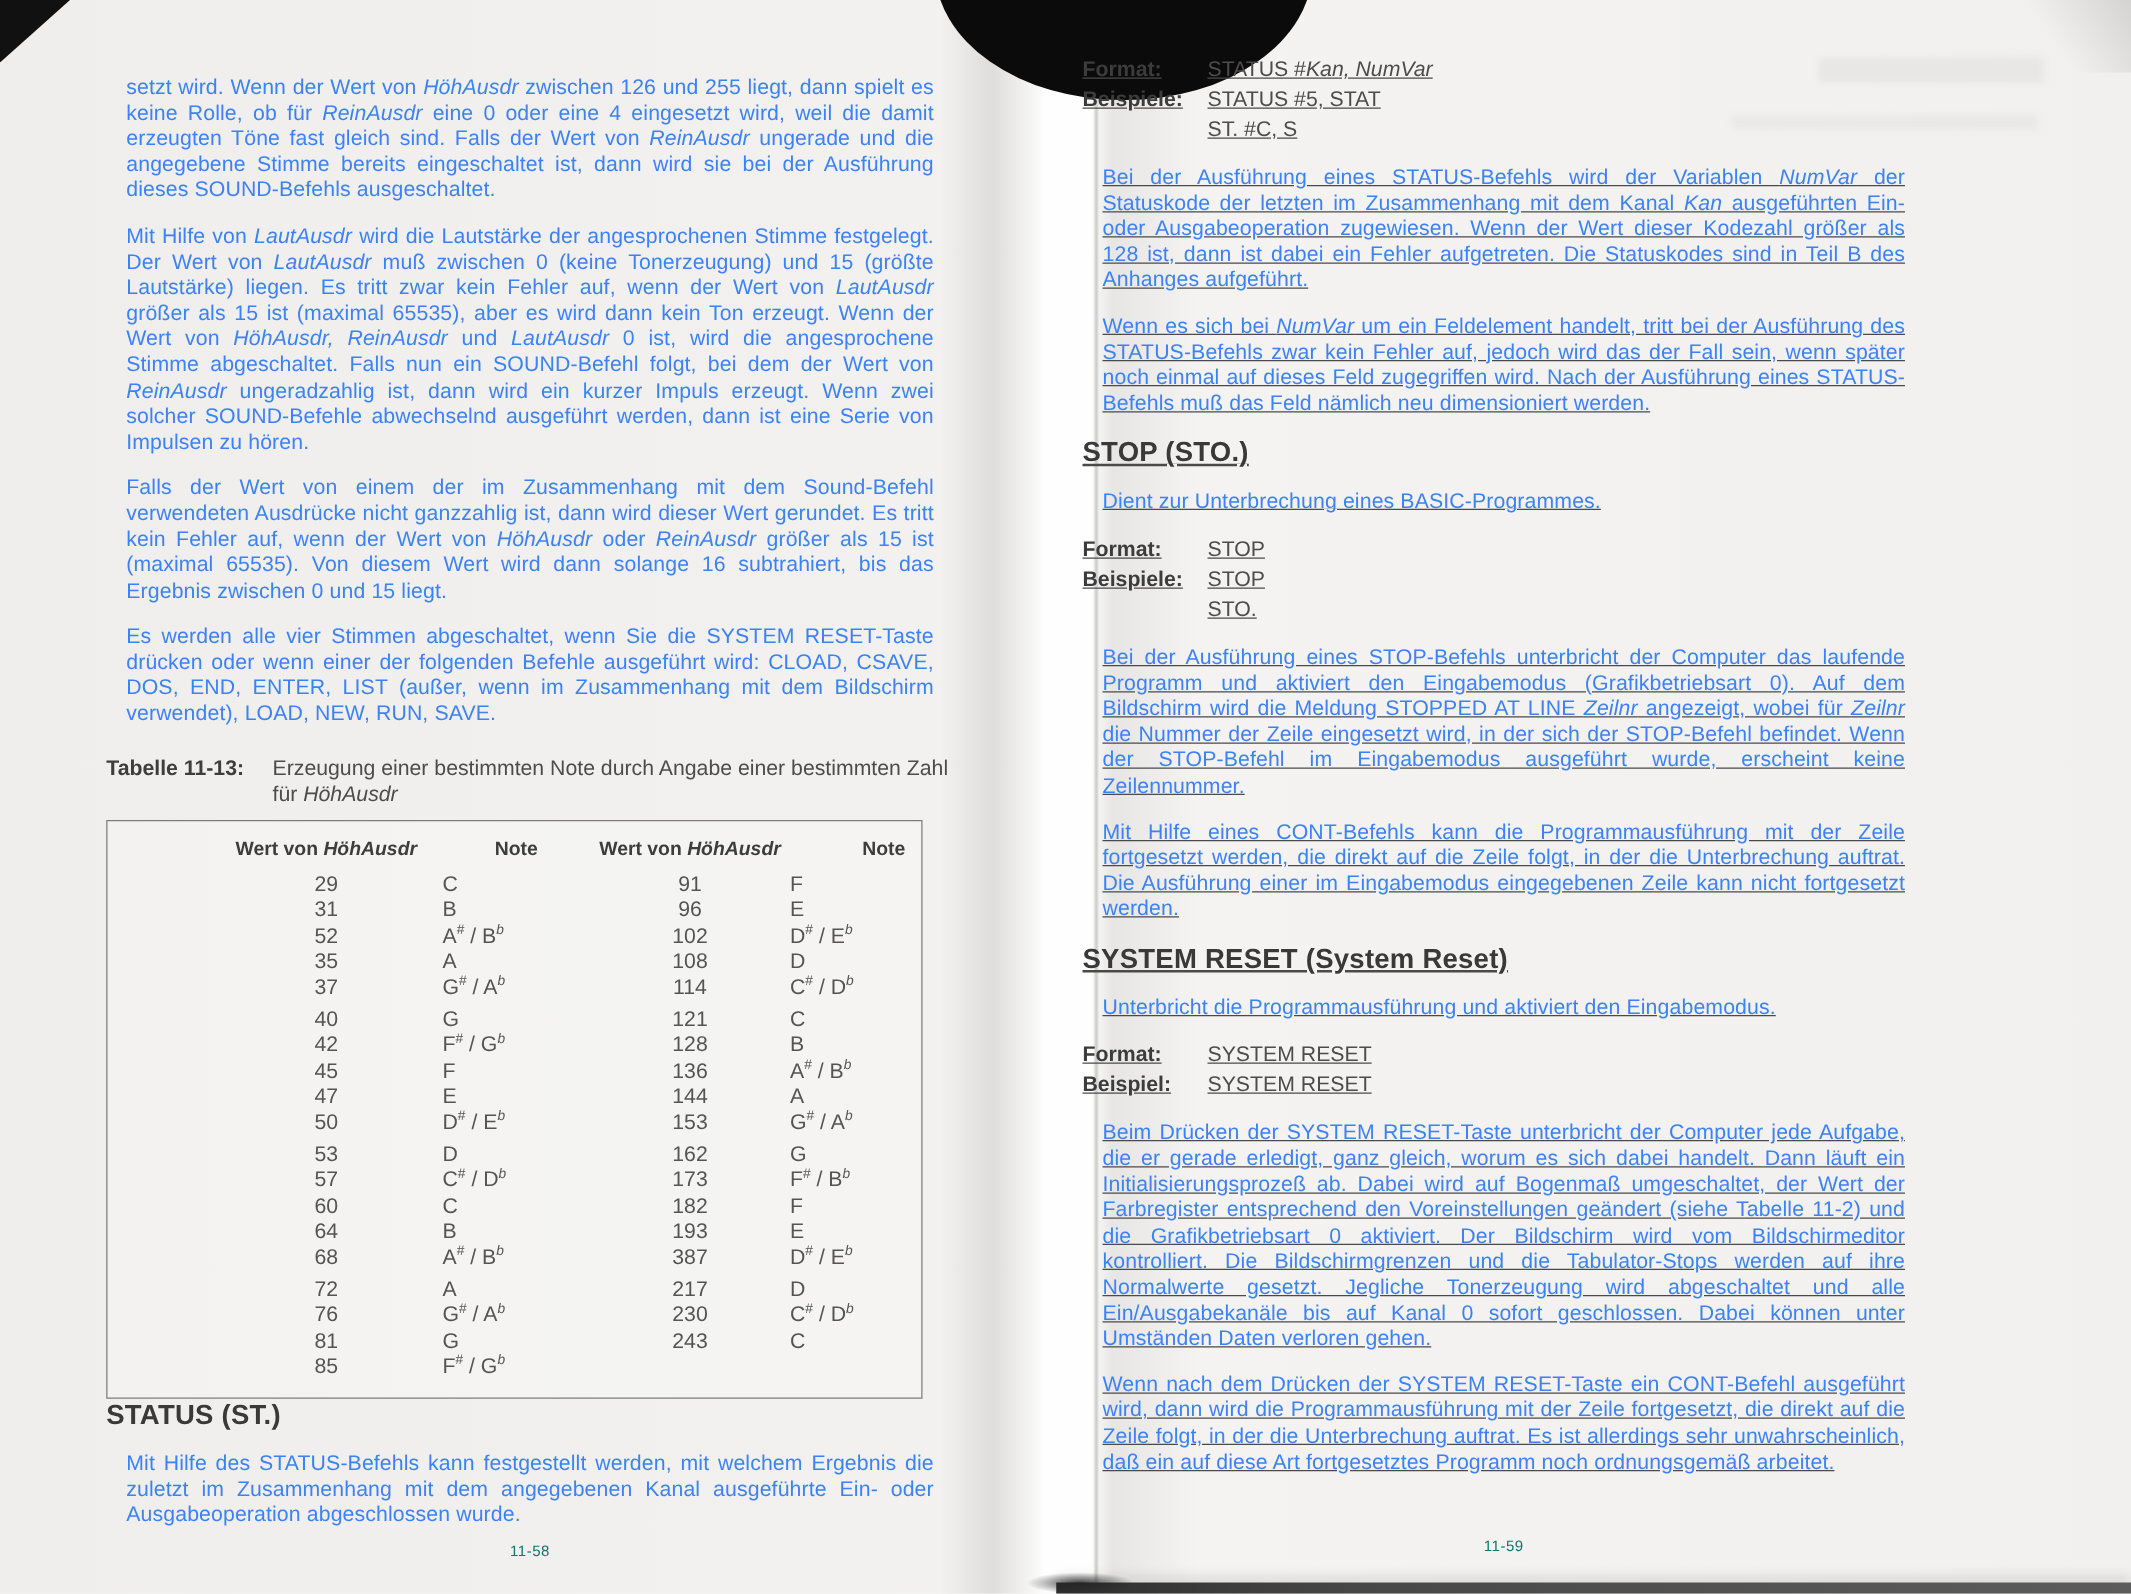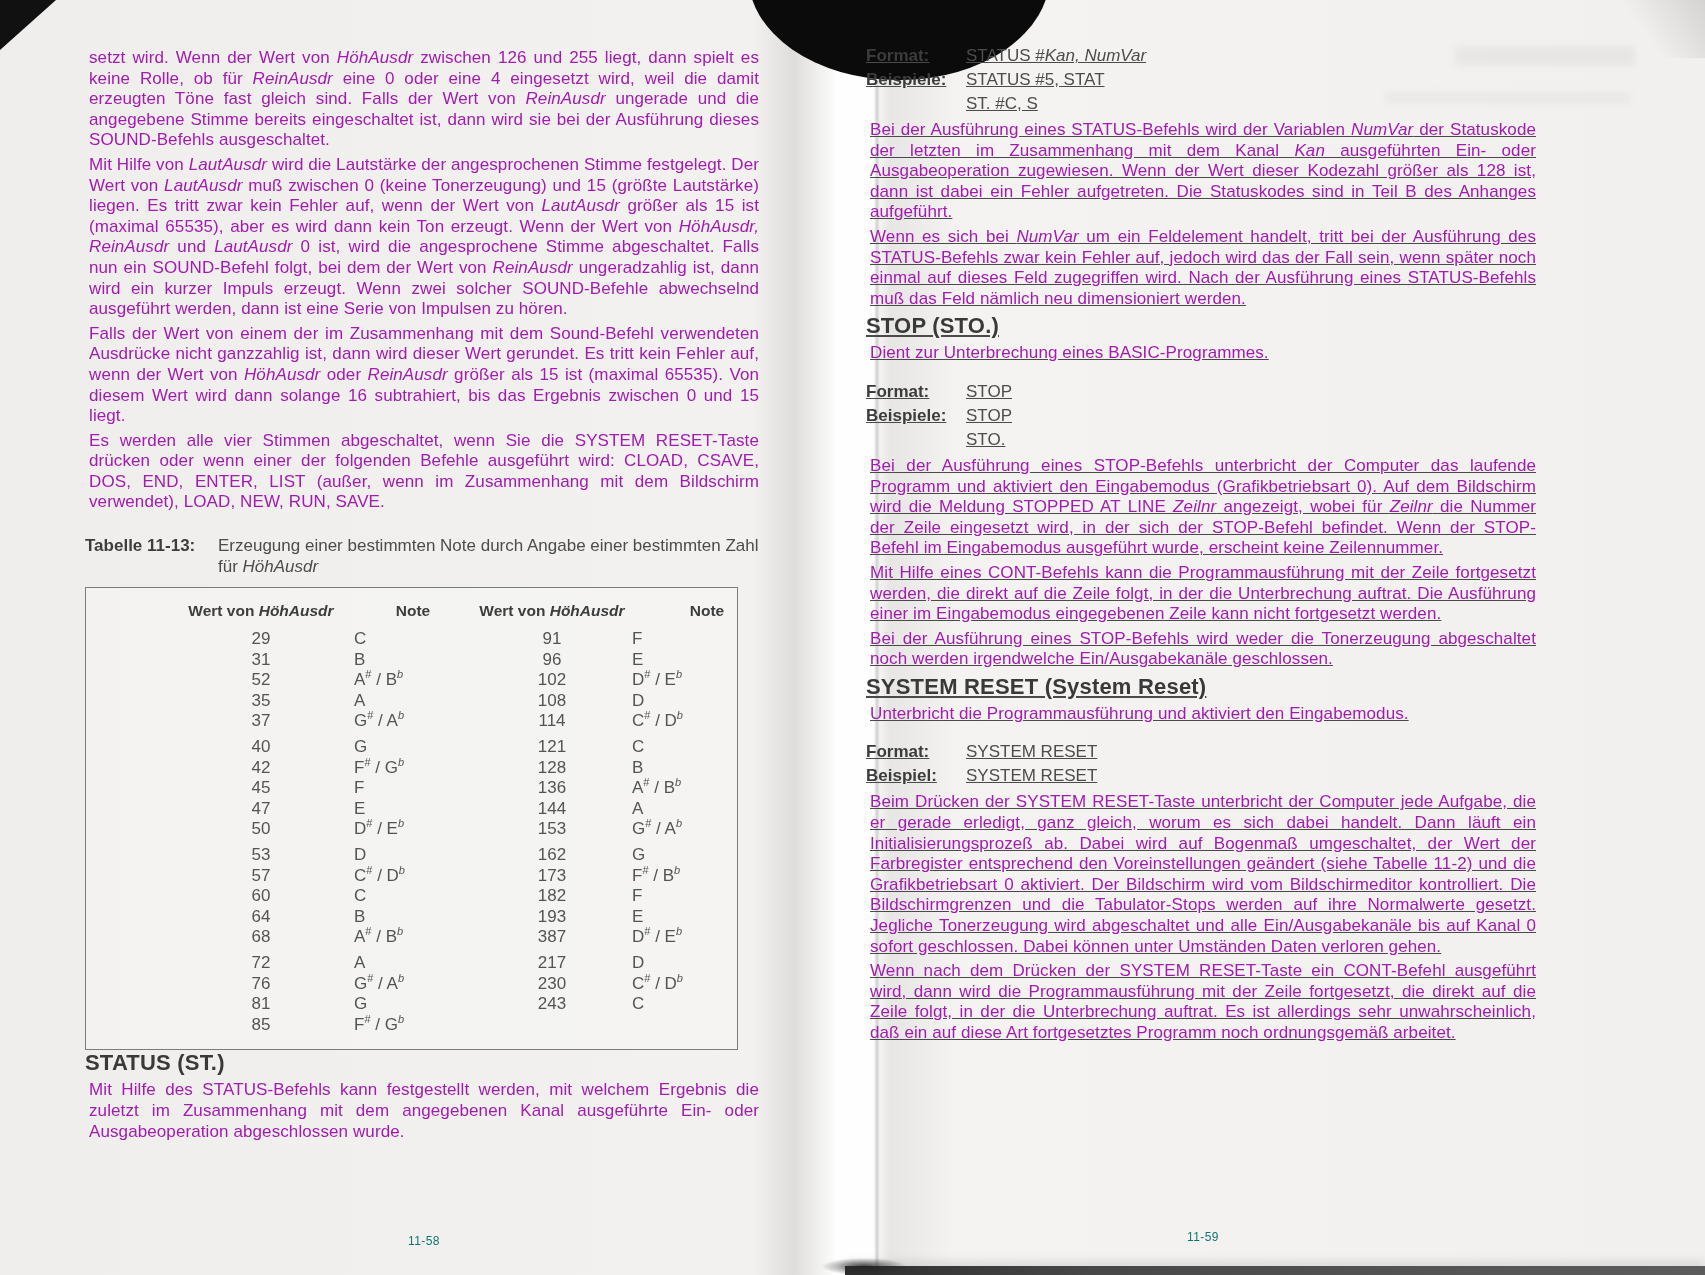--- a/index.html
+++ b/index.html
@@ -34,22 +34,22 @@
   .corner-noise{position:absolute;right:0;top:0;width:115px;height:58px;
     background:linear-gradient(235deg,rgba(60,60,60,0.16),rgba(60,60,60,0) 55%);}
   .smudge1{position:absolute;left:1455px;top:46px;width:180px;height:20px;
     background:rgba(90,90,90,0.06);filter:blur(3px);}
   .smudge2{position:absolute;left:1385px;top:92px;width:245px;height:12px;
     background:rgba(90,90,90,0.05);filter:blur(3px);}
   
   .col{position:absolute;top:44px;}
   .col-left{left:85px;width:678px;}
   .col-right{left:866px;width:674px;text-decoration:underline;}
-  p.body{margin:4px;font-size:17px;line-height:20.6px;text-align:justify;
-    text-justify:inter-word;hyphens:auto;color:#a21caf;letter-spacing:0.1px;}
+  p.body{margin:16px;font-size:17px;line-height:20.6px;text-align:justify;
+    text-justify:inter-word;hyphens:auto;color:#3b82f6;letter-spacing:0.1px;}
   p.body i, .cap i, .t-head i, .fmt i{font-style:italic;}
   h2.sect{margin:0;font-size:22px;font-weight:bold;color:#393939;letter-spacing:0.2px;}
   
   .cap{display:grid;grid-template-columns:133px 1fr;margin-top:22px;
     font-size:17px;line-height:21px;color:#4c4c4c;}
   .cap .lbl{font-weight:bold;color:#3d3d3d;}
   
   .tbox{margin-top:10px;border:1.5px solid #7c7c7c;background:rgba(255,255,255,0.25);
     padding:12px 10px 14px 0;width:653px;box-sizing:border-box;}
   .t-head,.t-row{display:grid;grid-template-columns:186px 118px 160px 150px;padding-left:82px;}
@@ -258,21 +258,20 @@
     <span class="lbl">Format:</span>
     <span><span>STOP</span></span>
     <span class="lbl">Beispiele:</span>
     <span>STOP</span>
     <span></span>
     <span>STO.</span>
   </div>
 
   <p class="body mt14"><span>Bei der Ausführung eines STOP-Befehls unterbricht der Computer das laufende Programm und aktiviert den Eingabemodus (Grafikbetriebsart 0). Auf dem Bildschirm wird die Meldung STOPPED AT LINE </span><i>Zeilnr</i><span> angezeigt, wobei für </span><i>Zeilnr</i><span> die Nummer der Zeile eingesetzt wird, in der sich der STOP-Befehl befindet. Wenn der STOP-Befehl im Eingabemodus ausgeführt wurde, erscheint keine Zeilennummer.</span></p>
   <p class="body"><span>Mit Hilfe eines CONT-Befehls kann die Programmausführung mit der Zeile fortgesetzt werden, die direkt auf die Zeile folgt, in der die Unterbrechung auftrat. Die Ausführung einer im Eingabemodus eingegebenen Zeile kann nicht fortgesetzt werden.</span></p>
-  <p class="body"><span>Bei der Ausführung eines STOP-Befehls wird weder die Tonerzeugung abgeschaltet noch werden irgendwelche Ein/Ausgabekanäle geschlossen.</span></p>
 
   <h2 class="sect mt26">SYSTEM RESET (System Reset)</h2>
   <p class="body mt20"><span>Unterbricht die Programmausführung und aktiviert den Eingabemodus.</span></p>
 
   <div class="fmt mt16">
     <span class="lbl">Format:</span>
     <span><span>SYSTEM RESET</span></span>
     <span class="lbl">Beispiel:</span>
     <span>SYSTEM RESET</span>
   </div>

